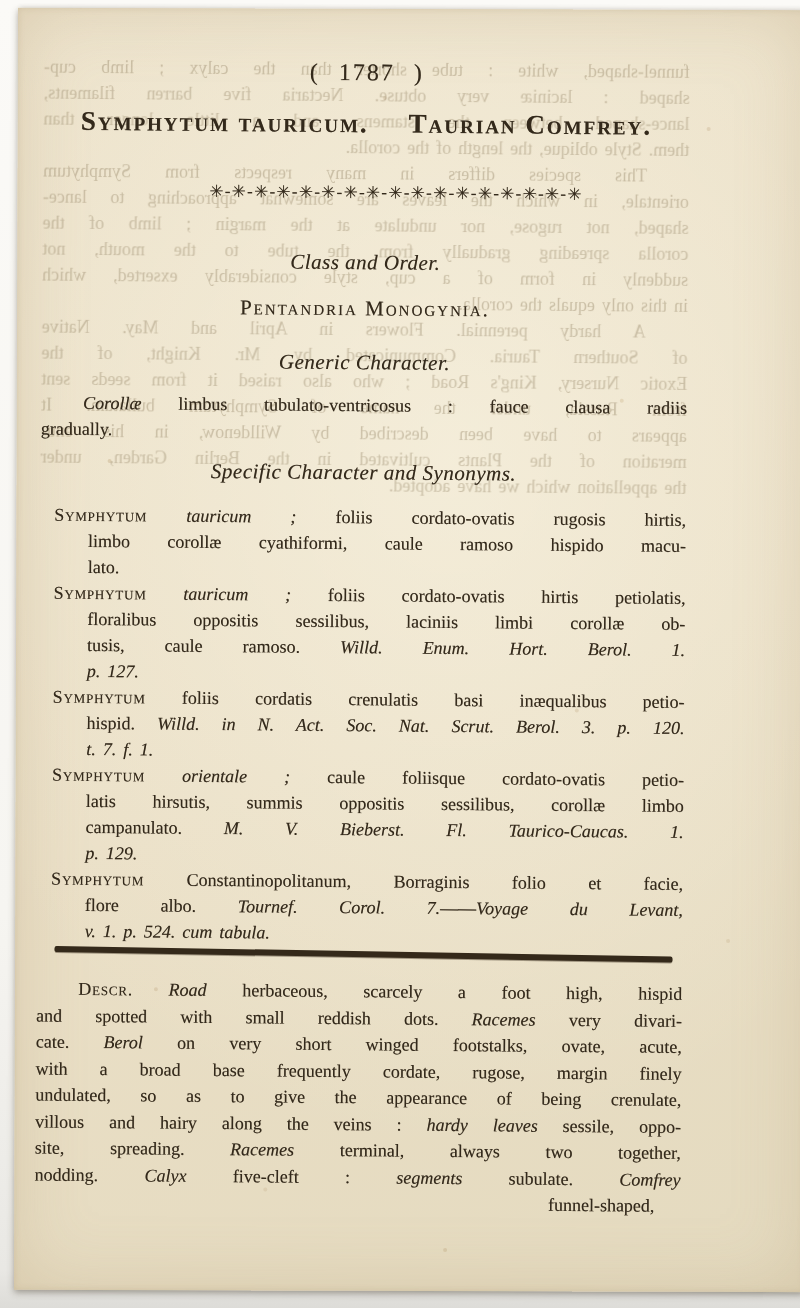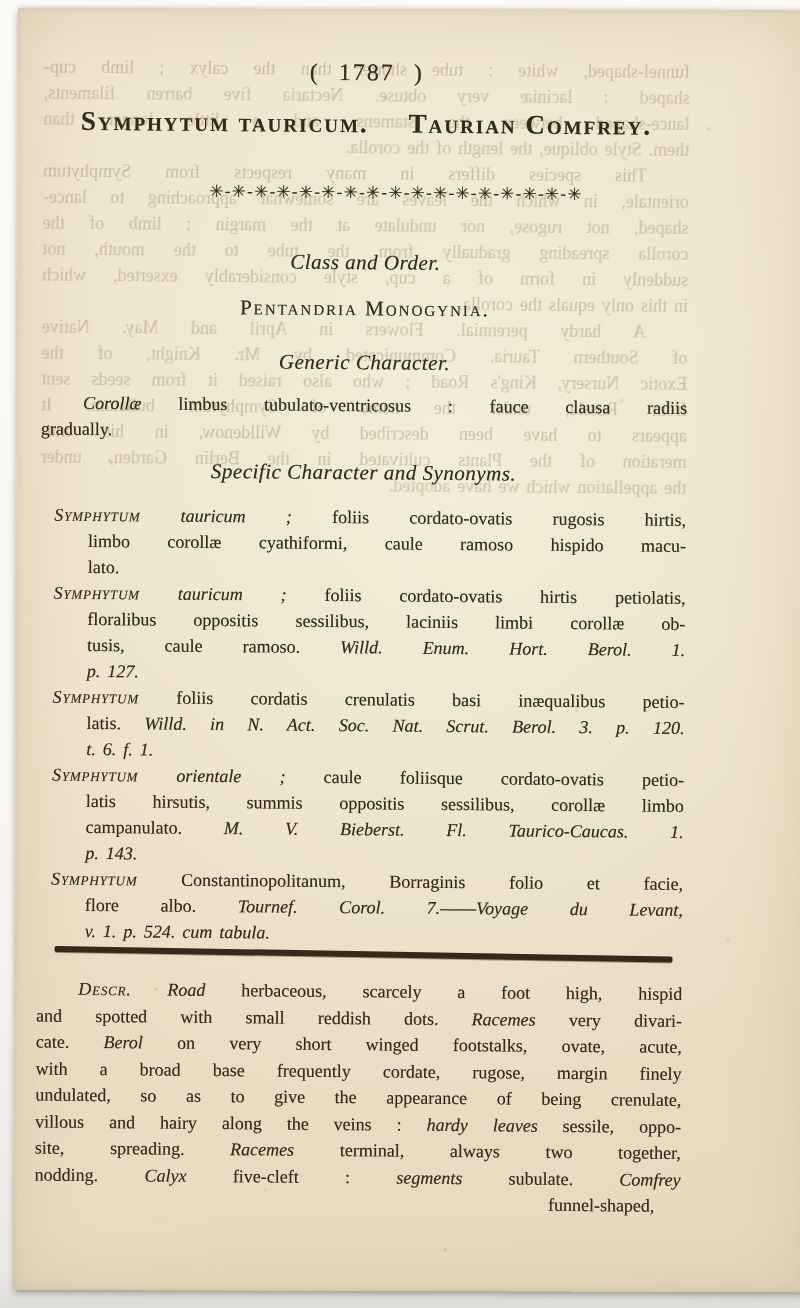--- a/index.html
+++ b/index.html
@@ -58,21 +58,21 @@
         box-shadow:0 1px 0 rgba(52,41,26,.4);}
   .ln{font-size:18px;line-height:26px;word-spacing:2.5px;}
   .descr .ln{line-height:26.5px;}
   .j{text-align:justify;text-align-last:justify;}
   .first{margin-left:14px;}
   .cont{margin-left:48px;}
   .ind{text-indent:42px;}
   .right{text-align:right;text-align-last:right;padding-right:26px;}
   .seg-n{}
   .seg-i{font-style:italic;}
-  .seg-sc{font-variant:small-caps;letter-spacing:.8px;font-style:italic;}
+  .seg-sc{font-variant:small-caps;letter-spacing:.8px;}
 </style>
 </head>
 <body>
 
 <div class="scan-wrap">
   <div class="paper">
     <div class="specks"></div>
 
     <div class="content">
 
@@ -123,26 +123,26 @@
       <div class="abs synonyms">
 
       <div class="ln first j"><span class="seg-sc">Symphytum</span><span class="seg-n"> </span><span class="seg-i">tauricum ;</span><span class="seg-n"> foliis cordato-ovatis rugosis hirtis,</span></div>
           <div class="ln cont j"><span class="seg-n">limbo corollæ cyathiformi, caule ramoso hispido macu-</span></div>
           <div class="ln cont"><span class="seg-n">lato.</span></div>
           <div class="ln first j"><span class="seg-sc">Symphytum</span><span class="seg-n"> </span><span class="seg-i">tauricum ;</span><span class="seg-n"> foliis cordato-ovatis hirtis petiolatis,</span></div>
           <div class="ln cont j"><span class="seg-n">floralibus oppositis sessilibus, laciniis limbi corollæ ob-</span></div>
           <div class="ln cont j"><span class="seg-n">tusis, caule ramoso. </span><span class="seg-i">Willd. Enum. Hort. Berol. 1.</span></div>
           <div class="ln cont"><span class="seg-i">p. 127.</span></div>
           <div class="ln first j"><span class="seg-sc">Symphytum</span><span class="seg-n"> foliis cordatis crenulatis basi inæqualibus petio-</span></div>
-          <div class="ln cont j"><span class="seg-n">latis. </span><span class="seg-i">Willd. in N. Act. Soc. Nat. Scrut. Berol. 3. p. 120.</span></div>
-          <div class="ln cont"><span class="seg-i">t. 6. f. 1.</span></div>
+          <div class="ln cont j"><span class="seg-n">hispid. </span><span class="seg-i">Willd. in N. Act. Soc. Nat. Scrut. Berol. 3. p. 120.</span></div>
+          <div class="ln cont"><span class="seg-i">t. 7. f. 1.</span></div>
           <div class="ln first j"><span class="seg-sc">Symphytum</span><span class="seg-n"> </span><span class="seg-i">orientale ;</span><span class="seg-n"> caule foliisque cordato-ovatis petio-</span></div>
           <div class="ln cont j"><span class="seg-n">latis hirsutis, summis oppositis sessilibus, corollæ limbo</span></div>
           <div class="ln cont j"><span class="seg-n">campanulato. </span><span class="seg-i">M. V. Bieberst. Fl. Taurico-Caucas. 1.</span></div>
-          <div class="ln cont"><span class="seg-i">p. 143.</span></div>
+          <div class="ln cont"><span class="seg-i">p. 129.</span></div>
           <div class="ln first j"><span class="seg-sc">Symphytum</span><span class="seg-n"> Constantinopolitanum, Borraginis folio et facie,</span></div>
           <div class="ln cont j"><span class="seg-n">flore albo. </span><span class="seg-i">Tournef. Corol. 7.</span><span class="seg-n">——</span><span class="seg-i">Voyage du Levant,</span></div>
           <div class="ln cont"><span class="seg-i">v. 1. p. 524. cum tabula.</span></div>
         </div>
 
       <div class="abs rule"></div>
 
       <div class="abs descr">
 
       <div class="ln ind j"><span class="seg-sc">Descr.</span><span class="seg-n"> </span><span class="seg-i">Road</span><span class="seg-n"> herbaceous, scarcely a foot high, hispid</span></div>

